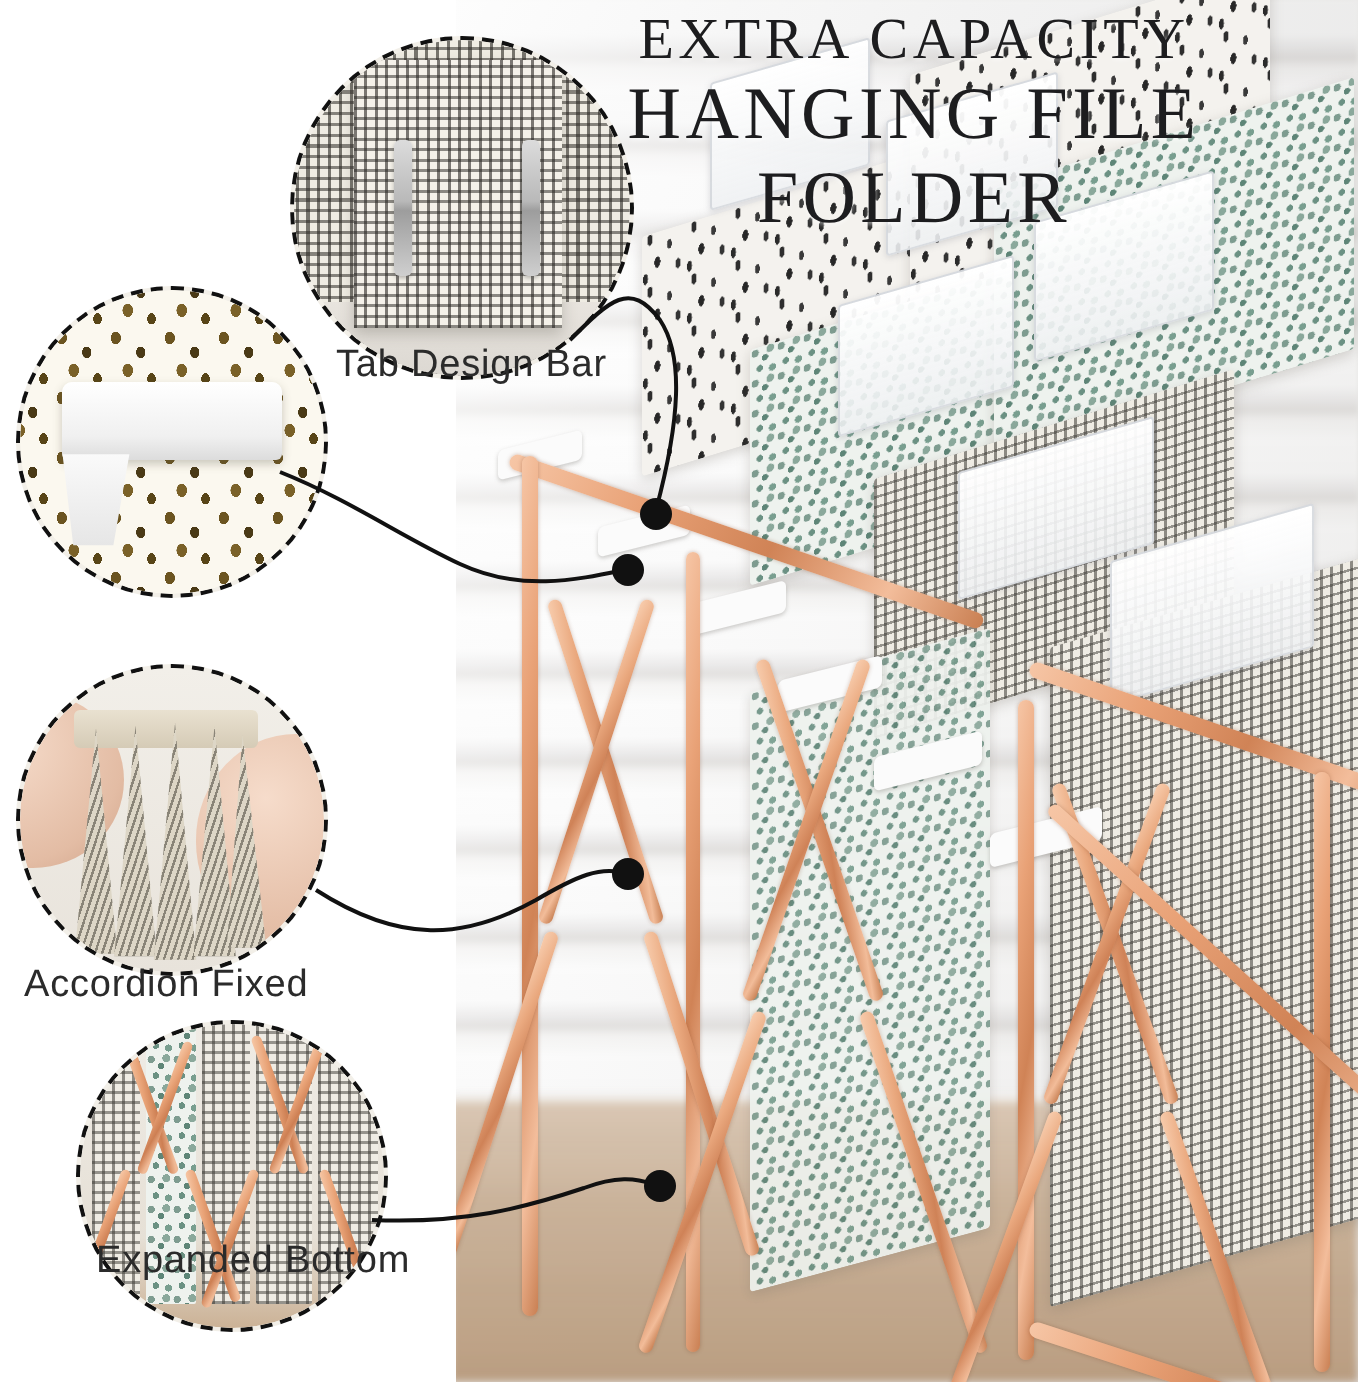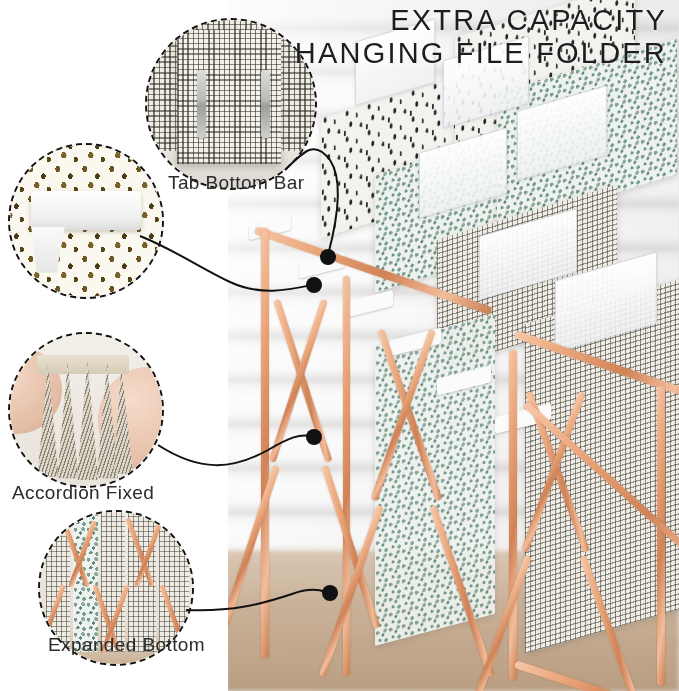--- a/index.html
+++ b/index.html
@@ -84,30 +84,30 @@
     position:absolute;background:#fbfbfb;border-radius:3px;
     box-shadow:0 1px 2px rgba(110,105,100,.35);
   }
 
   
   .leftpane{position:absolute;left:0;top:0;width:228px;height:691px;background:#fff;}
 
   
   .title{
     position:absolute;right:12px;top:4px;width:420px;
-    text-align:right;
-    font-family:Liberation Sans, sans-serif;
+    text-align:center;
+    font-family:Liberation Serif, serif;
     color:#1d1d1f;
     letter-spacing:2.2px;
     line-height:1.14;
     z-index:20;
     text-shadow:0 1px 2px rgba(255,255,255,.6);
   }
   .title .l1{display:block;font-size:29px;}
-  .title .l2{display:block;font-size:29px;}
+  .title .l2{display:block;font-size:37px;}
 
   
   .bubble{
     position:absolute;border-radius:50%;
     border:2px dashed #111;
     overflow:hidden;
     background:#f2efe8;
     z-index:14;
   }
   .bubble-inner{position:absolute;inset:0;border-radius:50%;overflow:hidden;}
@@ -257,21 +257,21 @@
 
   <div class="bubble" style="left:145px;top:18px;width:168px;height:168px;">
     <div class="bubble-inner">
       <div class="b1fab"></div>
       <div class="b1floor"></div>
       <div class="b1card"></div>
       <div class="b1bar" style="left:30%;top:30%;height:40%;"></div>
       <div class="b1bar" style="left:68%;top:30%;height:40%;"></div>
     </div>
   </div>
-  <div class="label" style="left:168px;top:172px;">Tab Bottom Bar</div>
+  <div class="label" style="left:168px;top:172px;">Tab Design Bar</div>
 
   <div class="bubble" style="left:8px;top:143px;width:152px;height:152px;">
     <div class="bubble-inner">
       <div class="b2fab"></div>
       <div class="b2hook"></div>
       <div class="b2leg"></div>
     </div>
   </div>
 
   <div class="bubble" style="left:8px;top:332px;width:152px;height:152px;">
@@ -300,15 +300,15 @@
       <div class="b4z" style="left:14%;top:6%;height:46%;transform:rotate(-20deg);transform-origin:top center;"></div>
       <div class="b4z" style="left:34%;top:6%;height:46%;transform:rotate(20deg);transform-origin:top center;"></div>
       <div class="b4z" style="left:14%;top:48%;height:46%;transform:rotate(20deg);transform-origin:top center;"></div>
       <div class="b4z" style="left:34%;top:48%;height:46%;transform:rotate(-20deg);transform-origin:top center;"></div>
       <div class="b4z" style="left:56%;top:4%;height:48%;transform:rotate(-20deg);transform-origin:top center;"></div>
       <div class="b4z" style="left:78%;top:4%;height:48%;transform:rotate(20deg);transform-origin:top center;"></div>
       <div class="b4z" style="left:56%;top:48%;height:48%;transform:rotate(20deg);transform-origin:top center;"></div>
       <div class="b4z" style="left:78%;top:48%;height:48%;transform:rotate(-20deg);transform-origin:top center;"></div>
     </div>
   </div>
-  <div class="label" style="left:48px;top:634px;">Expanded Bottom</div>
+  <div class="label" style="left:48px;top:620px;">Expanded Bottom</div>
 
 </div>
 
 </body></html>

